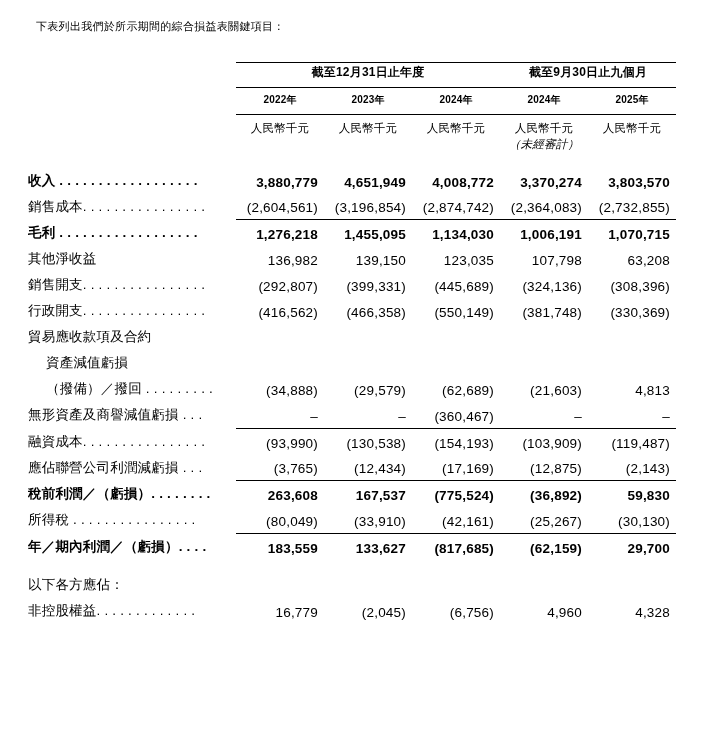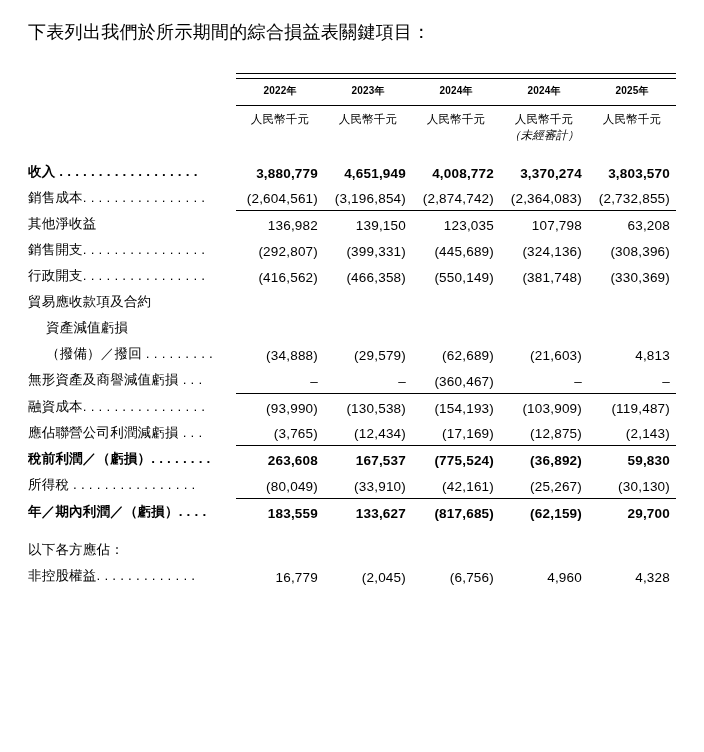--- a/index.html
+++ b/index.html
@@ -17,24 +17,25 @@
   }
   .page {
     width: 704px;
     height: 752px;
     position: relative;
     box-sizing: border-box;
     padding: 0;
   }
   .intro {
     font-family: "Liberation Sans", sans-serif;
-    font-size: 18px;
+    font-size: 11px;
     line-height: 1.6;
     padding: 18px 20px 0 28px;
     letter-spacing: 0.3px;
+    margin-left: 8px;
   }
   table.fin {
     border-collapse: collapse;
     width: 648px;
     margin: 26px 0 0 28px;
     table-layout: fixed;
     font-family: "Liberation Sans", sans-serif;
   }
   table.fin col.label { width: 208px; }
   table.fin col.num { width: 88px; }
@@ -116,20 +117,25 @@
         <col class="num">
         <col class="num">
         <col class="num">
         <col class="num">
     </colgroup>
     <tbody id="thead-body">
         <tr>
           <td></td>
           <td colspan="3" class="grp-line" style="height: 1px;"></td>
           <td colspan="2" class="grp-line" style="height: 1px;"></td>
+        </tr>
+        <tr>
+          <td></td>
+          <td colspan="3" class="grp">截至12月31日止年度</td>
+          <td colspan="2" class="grp">截至9月30日止九個月</td>
         </tr>
         <tr class="uline">
           <td style="border-bottom: none;"></td>
           <td colspan="3"></td>
           <td colspan="2"></td>
         </tr>
         <tr>
           <td></td>
           <td class="yr">2022年</td>
           <td class="yr">2023年</td>
@@ -188,20 +194,28 @@
           <td class="val">(2,732,855)</td>
         </tr>
         <tr class="rule">
           <td style="border-top: none;"></td>
           <td></td>
           <td></td>
           <td></td>
           <td></td>
           <td></td>
         </tr>
+        <tr class="drow bold">
+          <td class="lbl">毛利 . . . . . . . . . . . . . . . . . .</td>
+          <td class="val">1,276,218</td>
+          <td class="val">1,455,095</td>
+          <td class="val">1,134,030</td>
+          <td class="val">1,006,191</td>
+          <td class="val">1,070,715</td>
+        </tr>
         <tr class="drow">
           <td class="lbl">其他淨收益</td>
           <td class="val">136,982</td>
           <td class="val">139,150</td>
           <td class="val">123,035</td>
           <td class="val">107,798</td>
           <td class="val">63,208</td>
         </tr>
         <tr class="drow">
           <td class="lbl">銷售開支. . . . . . . . . . . . . . . .</td>

